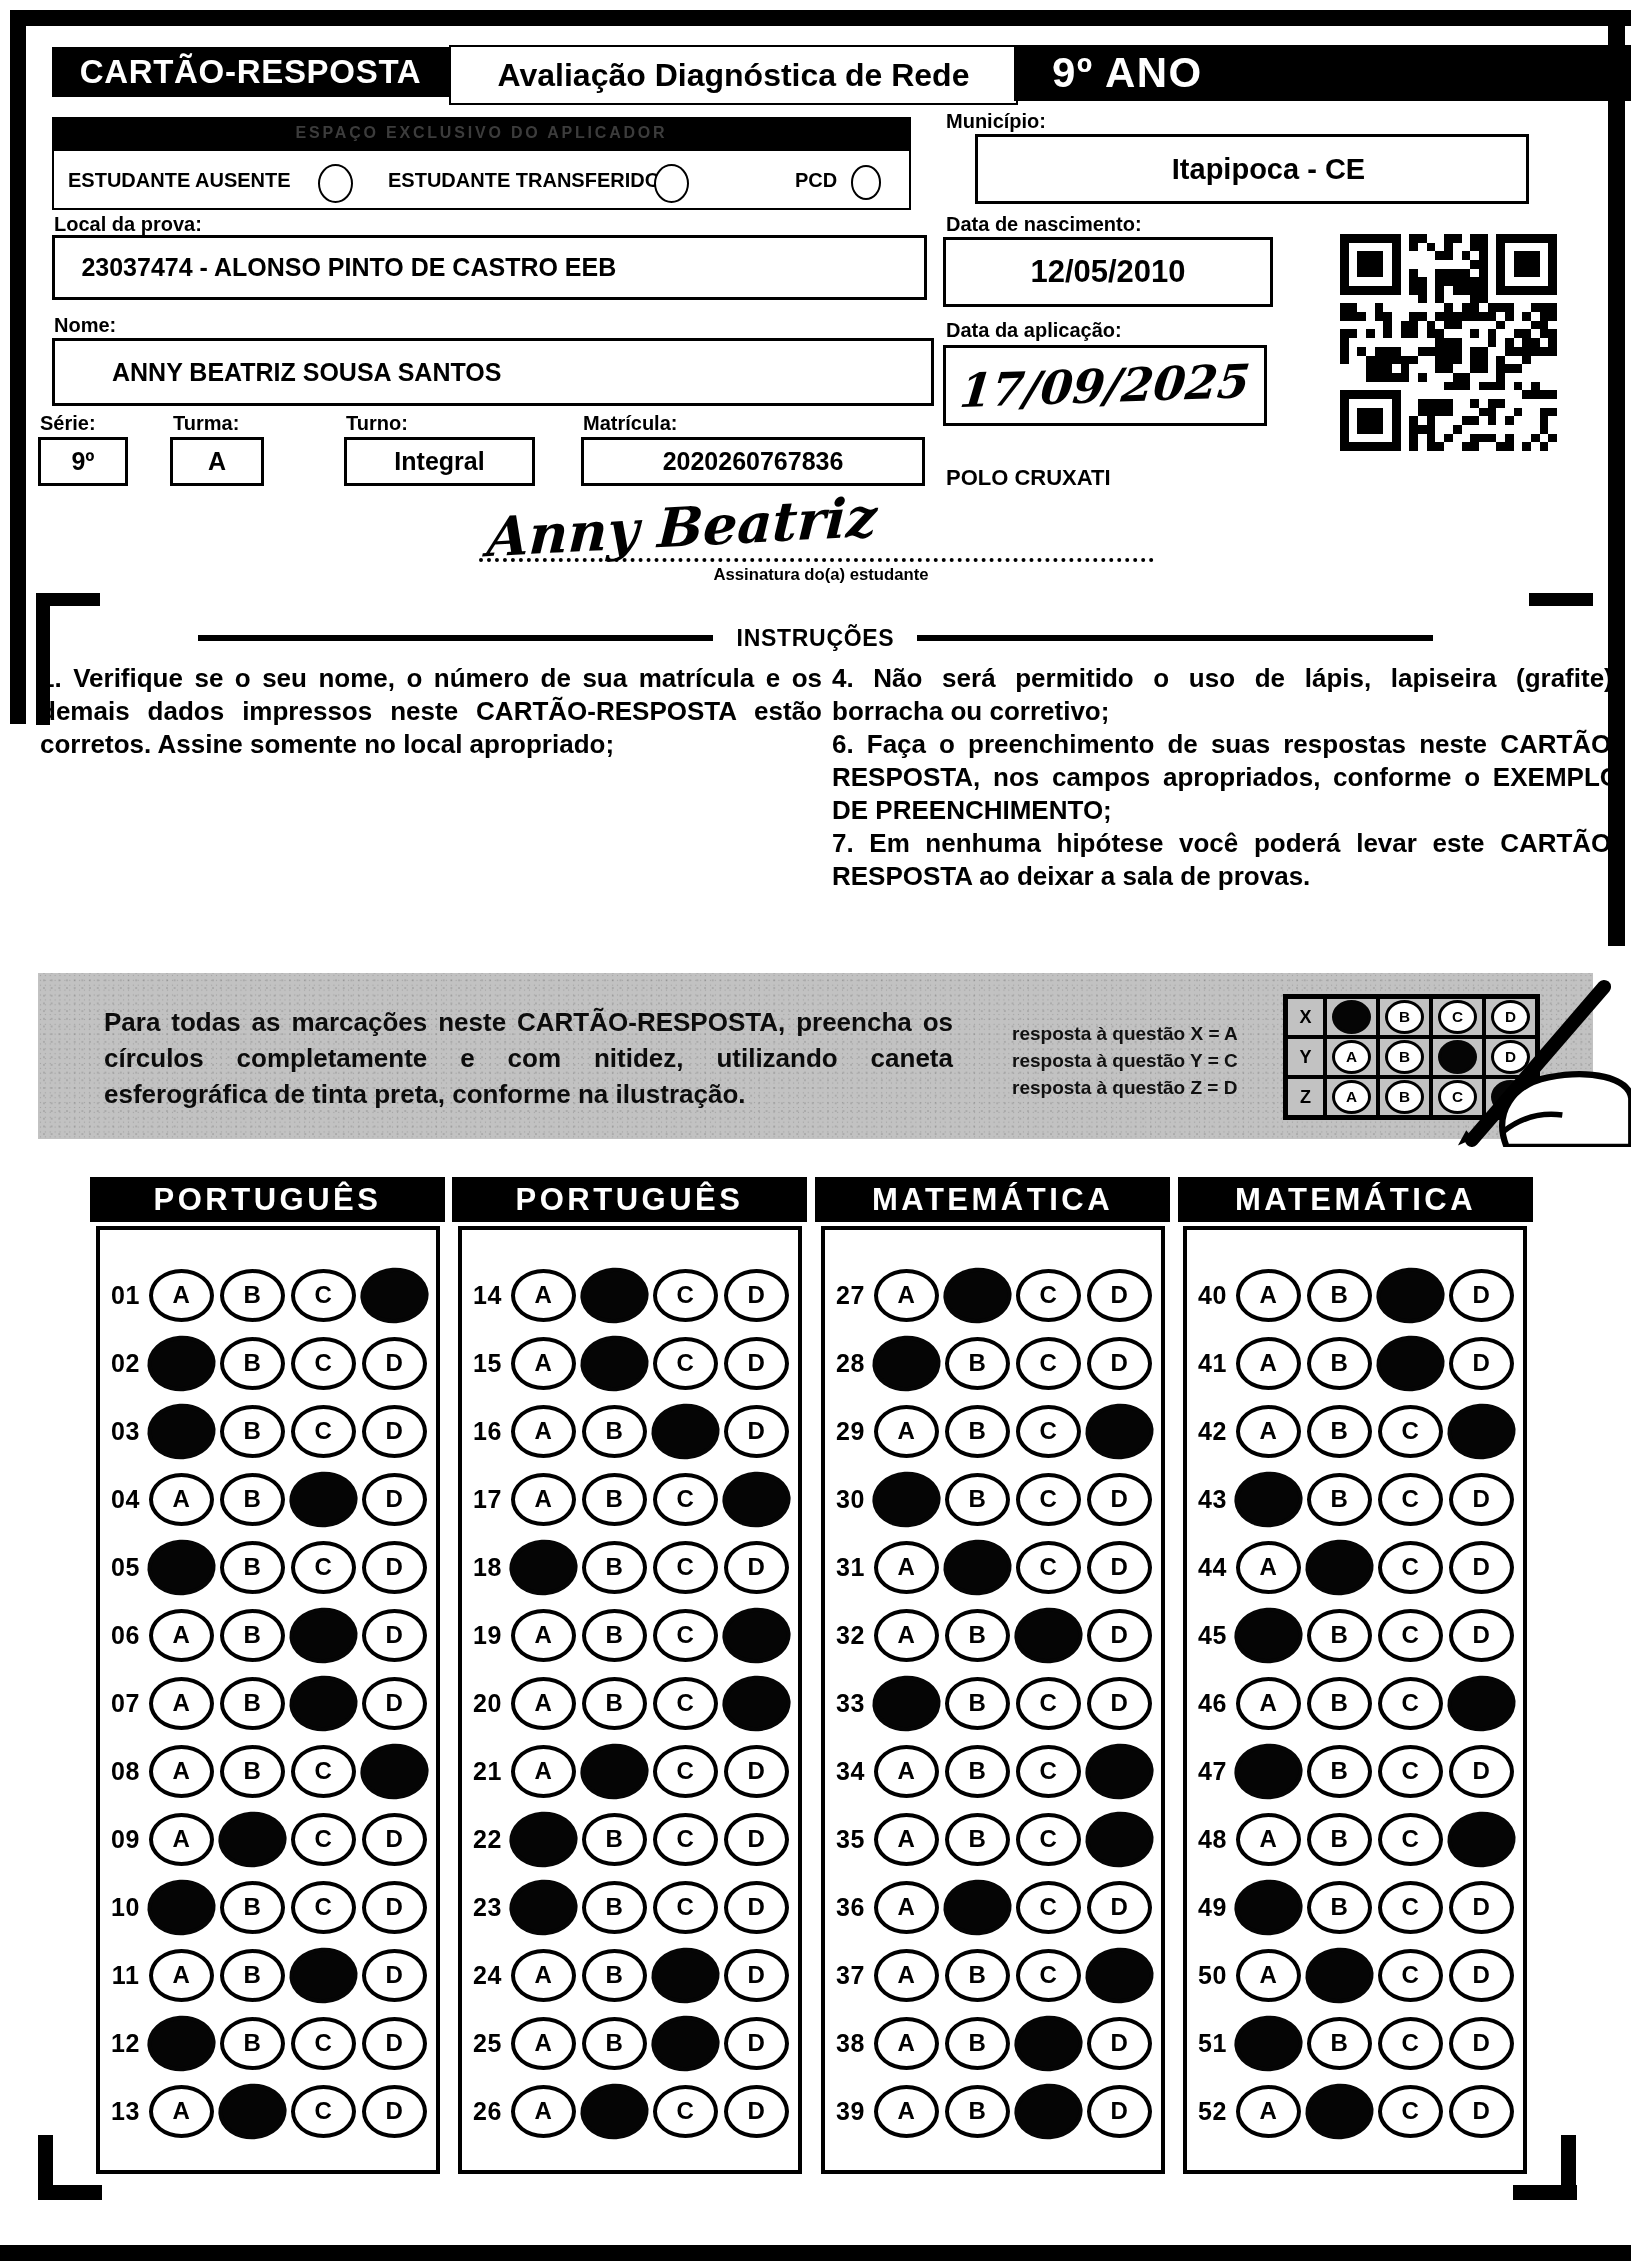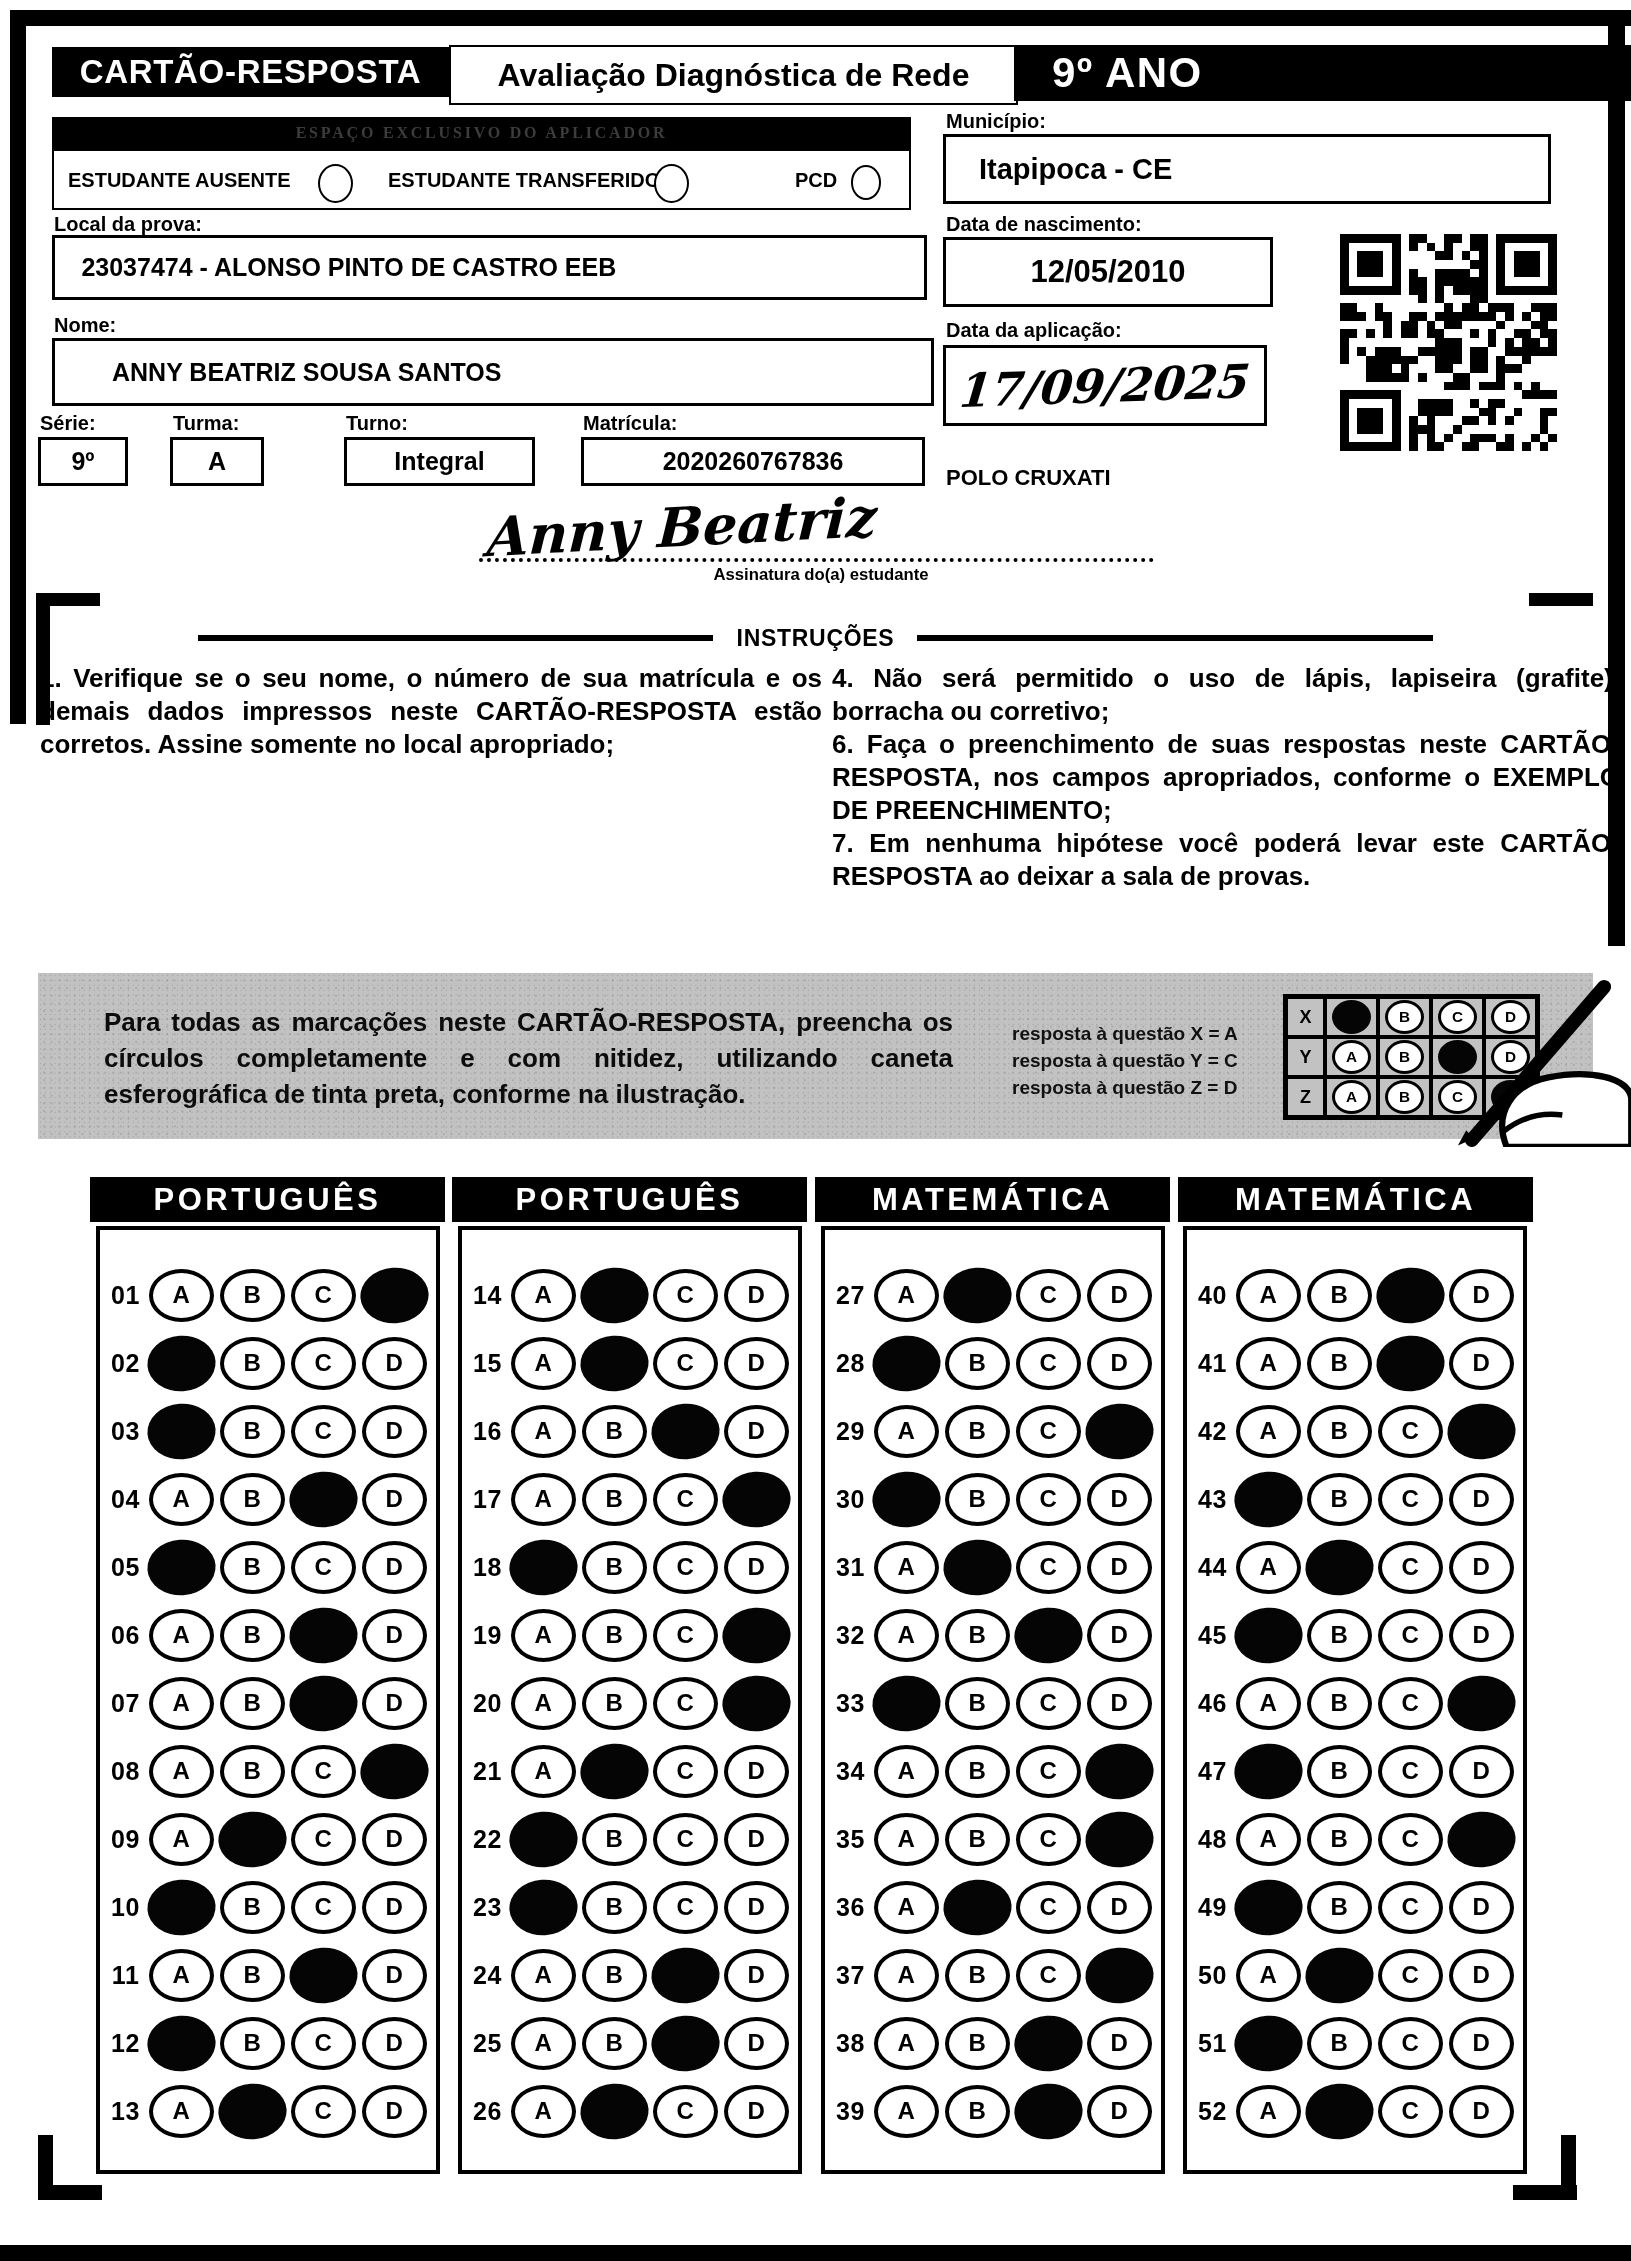--- a/index.html
+++ b/index.html
@@ -10,21 +10,21 @@
   .bar{position:absolute;background:#000;}
   
   .hdr-black{position:absolute;background:#000;color:#fff;display:flex;align-items:center;}
   .hdr-left{left:52px;top:47px;width:397px;height:50px;justify-content:center;font-size:33px;font-weight:700;letter-spacing:0.7px;}
   .hdr-mid{position:absolute;left:449px;top:45px;width:565px;height:56px;background:#fff;border:2.8px solid #000;
     display:flex;align-items:center;justify-content:center;font-size:32px;font-weight:700;}
   .hdr-right{left:1014px;top:45px;width:580px;height:56px;font-size:42px;font-weight:700;padding-left:38px;letter-spacing:1.4px;}
   
   .app-bar{position:absolute;left:52px;top:117px;width:859px;height:32px;background:#000;
     display:flex;align-items:center;justify-content:center;}
-  .app-bar span{color:#6e6e6e;opacity:.55;font-size:16px;font-weight:700;letter-spacing:2.8px;filter:blur(0.4px);font-family:Liberation Serif, serif;}
+  .app-bar span{color:#6e6e6e;opacity:.55;font-size:16px;font-weight:700;letter-spacing:2.8px;filter:blur(0.4px);}
   .app-box{position:absolute;left:52px;top:149px;width:859px;height:61px;background:#fff;border:2.8px solid #000;box-sizing:border-box;}
   .app-label{position:absolute;top:18px;font-size:20px;font-weight:700;}
   .app-circ{position:absolute;top:12.5px;width:31px;height:35px;border:2.8px solid #000;border-radius:50%;background:#fff;}
   
   .flabel{position:absolute;font-size:20px;font-weight:700;}
   .fbox{position:absolute;background:#fff;border:3.5px solid #000;box-sizing:border-box;display:flex;align-items:center;}
   .fval{font-size:25px;font-weight:700;}
   
   .sig-line{position:absolute;left:479px;top:515px;width:675px;height:43px;border-bottom:4.2px dotted #000;}
   .sig-name{position:absolute;left:487px;top:495px;font-family:"DejaVu Serif",serif;font-style:italic;font-weight:700;
@@ -118,21 +118,21 @@
   </div>
 <div class="fbox" style="left:581px;top:437px;width:344px;height:49px;justify-content:center;">
     <span class="fval">2020260767836</span>
   </div>
 
 <div class="sig-line"></div>
 <div class="sig-name">Anny Beatriz</div>
 <div class="sig-label">Assinatura do(a) estudante</div>
 
 <div class="flabel" style="left:946px;top:110px;">Município:</div>
-<div class="fbox" style="left:943px;top:134px;width:608px;height:70px;">
+<div class="fbox" style="left:975px;top:134px;width:554px;height:70px;justify-content:center;">
   <span class="fval" style="padding-left:33px;font-size:29px;">Itapipoca - CE</span>
 </div>
 
 <div class="flabel" style="left:946px;top:213px;">Data de nascimento:</div>
 <div class="fbox" style="left:943px;top:237px;width:330px;height:70px;justify-content:center;">
   <span class="fval" style="font-size:31px;">12/05/2010</span>
 </div>
 
 <div class="flabel" style="left:946px;top:319px;">Data da aplicação:</div>
 <div class="fbox" style="left:943px;top:345px;width:324px;height:81px;justify-content:center;">

